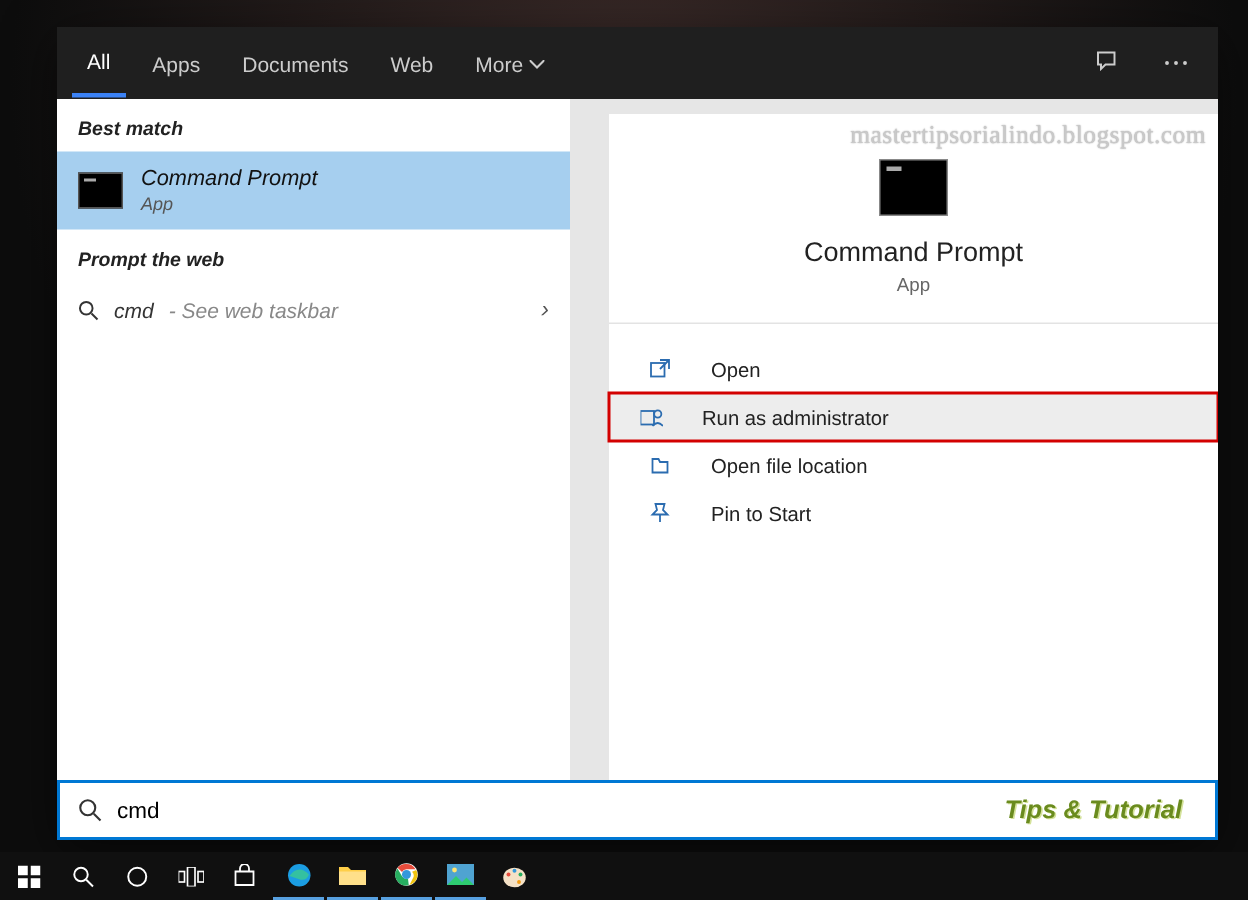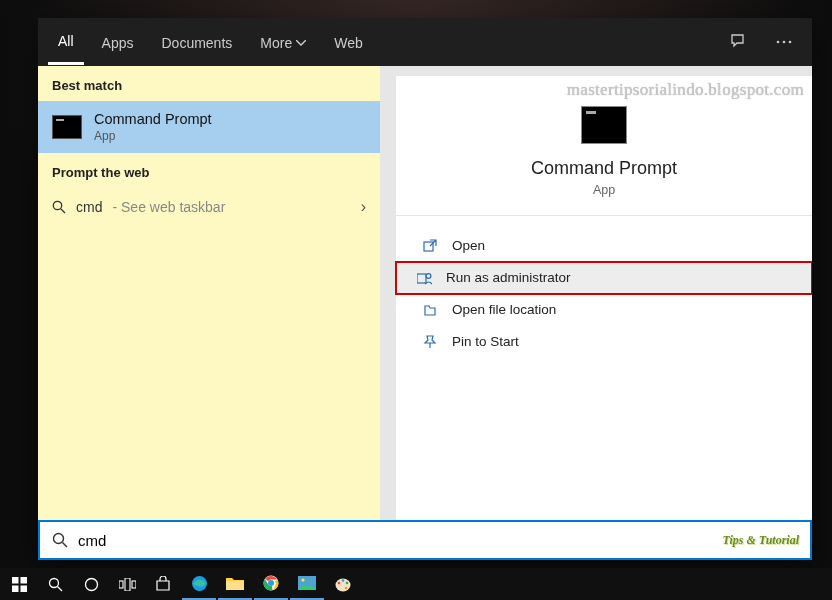--- a/index.html
+++ b/index.html
@@ -1,72 +1,72 @@
 <!DOCTYPE html>
 <html><head>
 <meta charset="utf-8">
 <style>
 * { margin: 0; padding: 0; box-sizing: border-box; font-family: "Segoe UI", sans-serif; }
 body { background: #1a1a1a; width: 832px; height: 600px; overflow: hidden; position: relative; }
 .desktop-bg { position: absolute; inset: 0; background: radial-gradient(circle at 50% 10%, #3a2a28 0%, #0d0d0d 60%); }
 .search-window { position: absolute; left: 38px; top: 18px; width: 774px; height: 542px; background: #f2f2f2; display: flex; flex-direction: column; box-shadow: 0 8px 32px rgba(0,0,0,0.5); }
 .tabs { background: #1f1f1f; height: 48px; display: flex; align-items: center; padding: 0 10px; gap: 8px; }
 .tab { color: #ccc; font-size: 14px; padding: 14px 10px 13px; cursor: pointer; }
-.tab.active { color: #fff; border-bottom: 3px solid #ffffff; }
+.tab.active { color: #fff; border-bottom: 3px solid #3b82f6; }
 .tab-more { display: flex; align-items: center; gap: 4px; }
 .tab-spacer { flex: 1; }
 .tab-icon { color: #ccc; padding: 0 10px; font-size: 16px; }
 .body { flex: 1; display: flex; background: #e6e6e6; overflow: hidden; }
-.left { width: 342px; background: #fef9c3; display: flex; flex-direction: column; }
+.left { width: 342px; background: #ffffff; display: flex; flex-direction: column; font-style: italic; }
 .section-label { font-size: 13px; font-weight: 600; padding: 12px 14px 8px; color: #222; }
 .best-match { display: flex; align-items: center; gap: 12px; padding: 10px 14px; background: #a6cfef; }
 .best-match .icon-box { width: 30px; height: 24px; background: #000; border: 1px solid #555; position: relative; }
 .best-match .icon-box::after { content: ""; position: absolute; top: 3px; left: 3px; width: 8px; height: 2px; background: #aaa; }
 .best-match .title { font-size: 14.5px; color: #111; }
 .best-match .sub { font-size: 12px; color: #555; margin-top: 2px; }
 .web-row { display: flex; align-items: center; gap: 10px; padding: 10px 14px; color: #333; font-size: 14px; }
 .web-row .magnify { width: 14px; height: 14px; }
 .web-row .dim { color: #888; }
 .web-row .chev { margin-left: auto; color: #555; font-size: 16px; }
-.right { flex: 1; background: #fff; margin: 10px 0 0 16px; display: flex; flex-direction: column; position: relative; }
+.right { flex: 1; background: #fff; margin: 10px 0 0 26px; display: flex; flex-direction: column; position: relative; }
 .watermark { position: absolute; top: 4px; right: 8px; font-family: Georgia, serif; font-size: 17px; color: #c9c9c9; letter-spacing: 0.3px; text-shadow: 0 0 1px #999; pointer-events: none; }
 .hero { display: flex; flex-direction: column; align-items: center; padding: 30px 0 18px; border-bottom: 1px solid #e3e3e3; }
 .hero .icon-box { width: 46px; height: 38px; background: #000; border: 1px solid #888; position: relative; margin-bottom: 14px; }
 .hero .icon-box::after { content: ""; position: absolute; top: 4px; left: 4px; width: 10px; height: 3px; background: #aaa; }
 .hero .title { font-size: 18px; color: #222; margin-bottom: 4px; }
 .hero .sub { font-size: 12.5px; color: #666; }
 .actions { padding: 14px 0; }
-.action { display: flex; gap: 14px; padding: 8px 26px; font-size: 13.5px; color: #222; cursor: pointer; }
+.action { display: flex; align-items: center; gap: 26px; padding: 8px 26px; font-size: 13.5px; color: #222; cursor: pointer; }
 .action.highlight { background: #ededed; outline: 2px solid #d30000; outline-offset: -1px; padding-left: 20px; }
 .action .aicon { width: 16px; height: 16px; display: flex; align-items: center; justify-content: center; color: #2b6cb0; }
 .search-bar { height: 40px; background: #fff; border: 2px solid #0078d4; display: flex; align-items: center; padding: 0 12px; gap: 10px; position: relative; }
 .search-bar input { border: none; outline: none; font-size: 15px; flex: 1; background: transparent; }
-.tips-badge { position: absolute; right: 11px; font-family: Liberation Serif, serif; font-size: 12px; font-weight: bold; font-style: italic; color: #6a8b1e; text-shadow: 1px 1px 0 #d4e29a; pointer-events: none; }
+.tips-badge { position: absolute; right: 22px; font-family: Liberation Sans, sans-serif; font-size: 17px; font-weight: bold; font-style: italic; color: #6a8b1e; text-shadow: 1px 1px 0 #d4e29a; pointer-events: none; }
 .taskbar { position: absolute; left: 0; right: 0; bottom: 0; height: 32px; background: #101010; display: flex; align-items: center; gap: 2px; padding: 0 2px; z-index: 10; }
 .tbtn { width: 34px; height: 32px; display: flex; align-items: center; justify-content: center; color: #eee; }
 .tbtn.hl { border-bottom: 2px solid #57a0e0; }
 svg { display: block; }
 </style>
 </head>
 <body>
 
 <div class="desktop-bg"></div>
 
 <div class="search-window">
   <div class="tabs">
     <div class="tab active">All</div>
     <div class="tab">Apps</div>
     <div class="tab">Documents</div>
+    <div class="tab">Web</div>
     <div class="tab tab-more">
       <span>More</span>
       <svg width="10" height="6" viewBox="0 0 10 6">
           <path d="M0 0 L5 5 L10 0" fill="none" stroke="#ccc" stroke-width="1.4"></path>
         </svg>
     </div>
-    <div class="tab">Web</div>
     <div class="tab-spacer"></div>
     <div class="tab-icon">
       <svg width="18" height="18" viewBox="0 0 18 18">
           <path d="M2 2 h11 v8 h-6 l-3 3 v-3 h-2 z" fill="none" stroke="#ccc" stroke-width="1.3"></path>
         </svg>
     </div>
     <div class="tab-icon">
       <svg width="16" height="4" viewBox="0 0 16 4">
           <circle cx="2" cy="2" r="1.3" fill="#ccc"></circle>
           <circle cx="8" cy="2" r="1.3" fill="#ccc"></circle>

